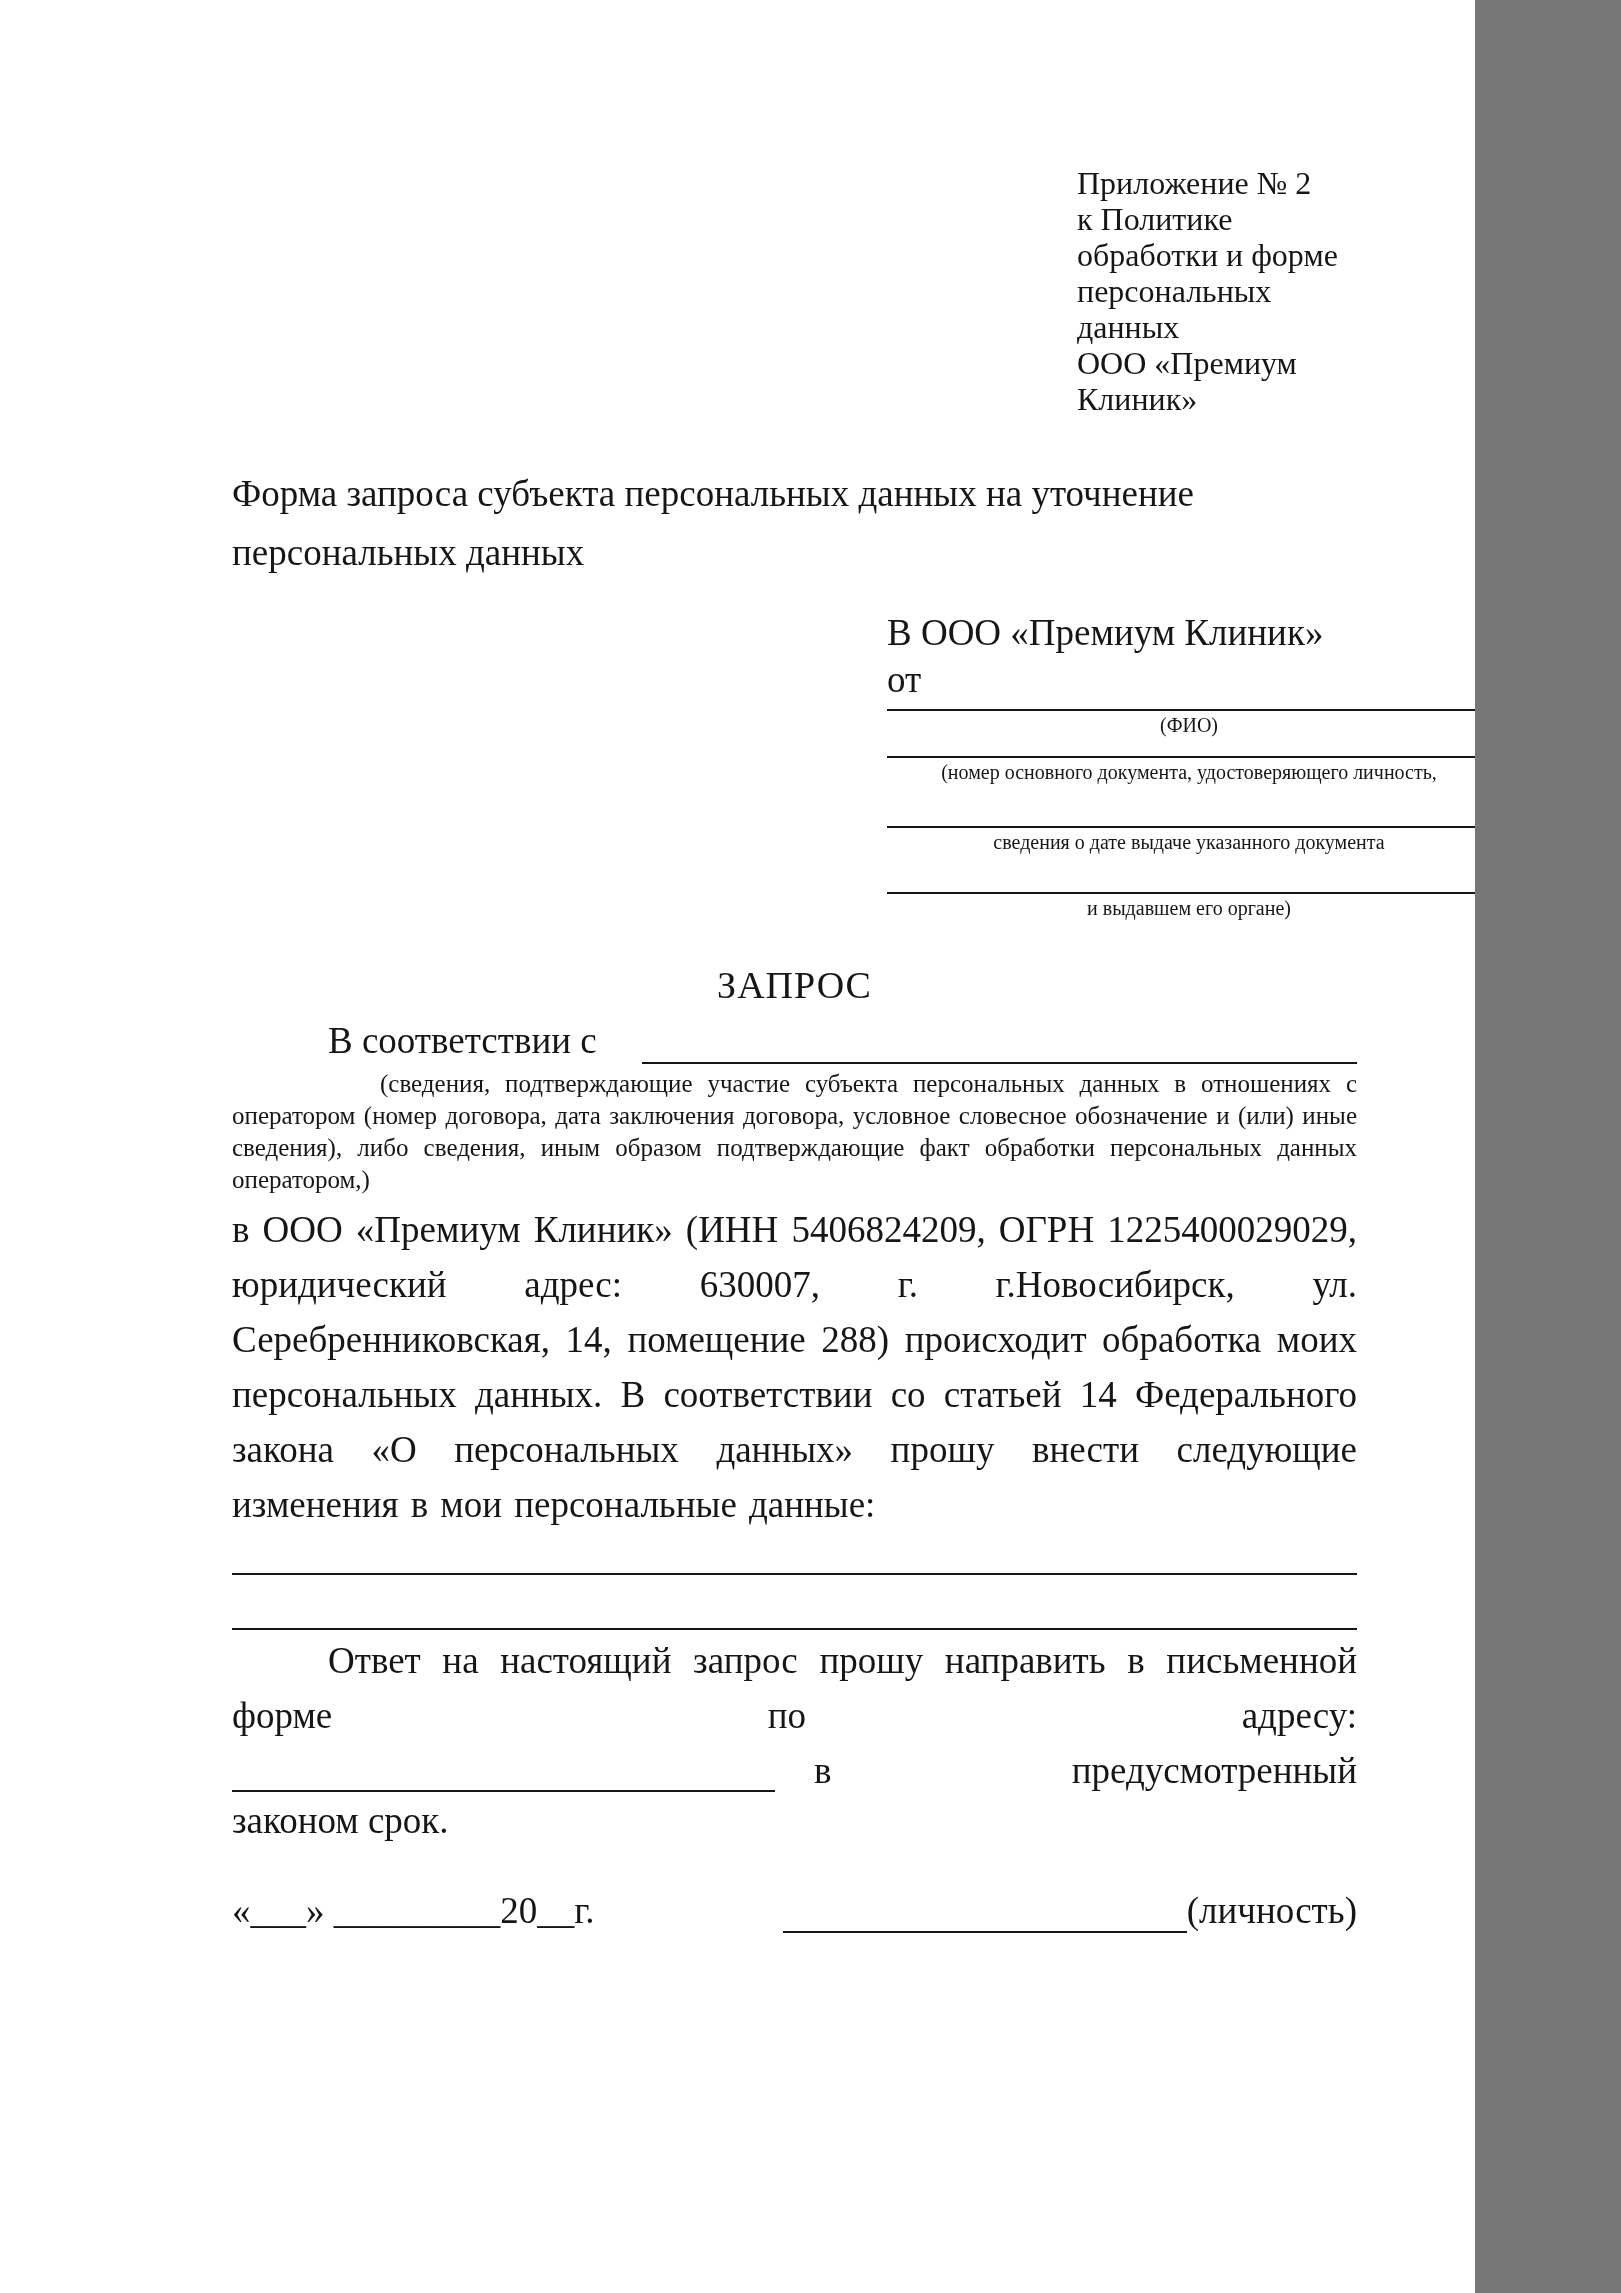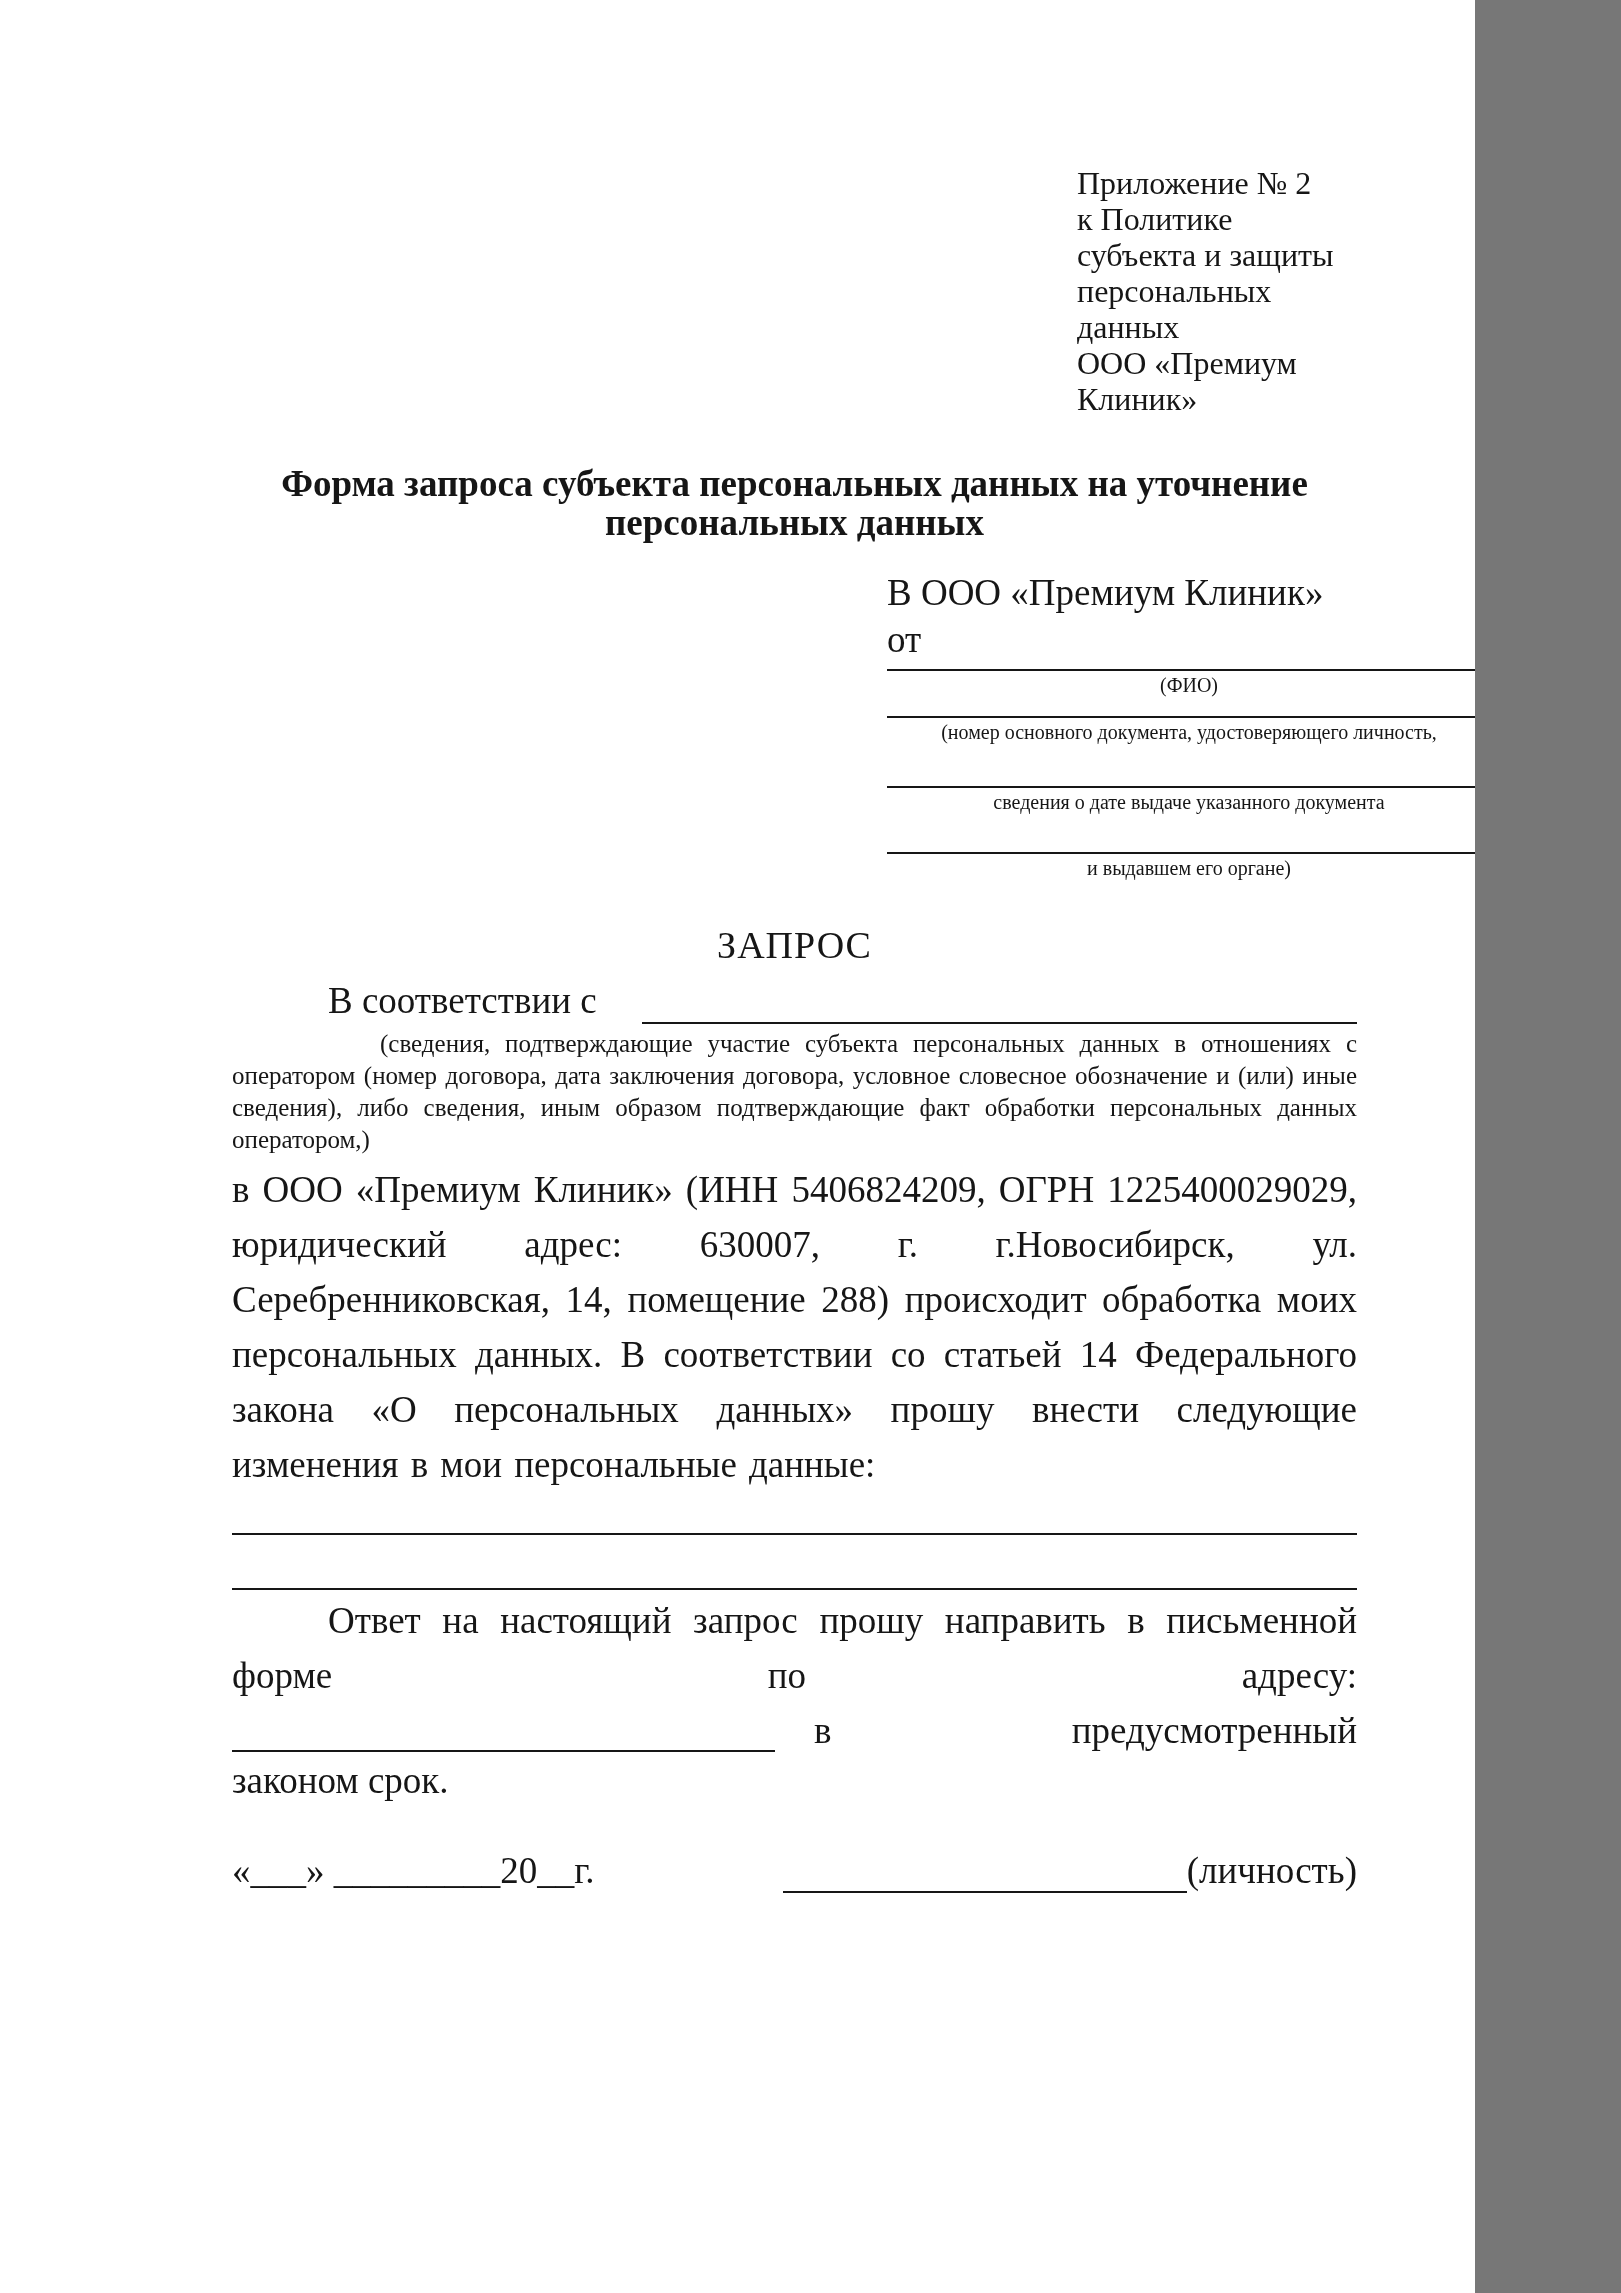--- a/index.html
+++ b/index.html
@@ -5,21 +5,21 @@
   html,body{margin:0;padding:0;background:#777;}
   .page{
     width:1475px;height:2294px;background:#ffffff;color:#161616;
     font-family:"Liberation Serif","DejaVu Serif",serif;
     position:relative;overflow:hidden;box-sizing:border-box;
     padding:165px 118px 0 232px;
   }
   
   .annex{margin-left:845px;font-size:32px;line-height:36px;}
   
-  .doc-title{margin-top:47px;text-align:center;font-weight:bold;font-size:37px;line-height:39px;}
+  .doc-title{margin-top:47px;text-align:left;font-weight:normal;font-size:37px;line-height:59px;}
   
   .recipient{margin-top:27.4px;margin-left:655px;width:604px;font-size:37px;line-height:47px;}
   .r-uline{border-bottom:2.9px solid #161616;}
   .u1{height:5.9px;}
   .u2{height:15.7px;}
   .u3{height:39px;}
   .u4{height:35px;}
   .caption{font-size:20px;line-height:29px;text-align:center;}
   
   .zapros{margin-top:39px;text-align:center;font-size:38px;line-height:47px;letter-spacing:1px;}
@@ -41,21 +41,21 @@
   .sig{display:flex;align-items:flex-end;}
   .sig-line{width:404px;border-bottom:2.9px solid #161616;height:39px;}
 </style>
 </head>
 <body>
 
 <div class="page">
 
   <div class="annex">
     <div>Приложение № 2</div>
-    <div>к Политике субъекта и защиты</div>
+    <div>к Политике обработки и форме</div>
     <div>персональных данных</div>
     <div>ООО «Премиум Клиник»</div>
   </div>
 
   <div class="doc-title">Форма запроса субъекта персональных данных на уточнение персональных данных</div>
 
   <div class="recipient">
     <div>В ООО «Премиум Клиник»</div>
     <div>от</div>
 

